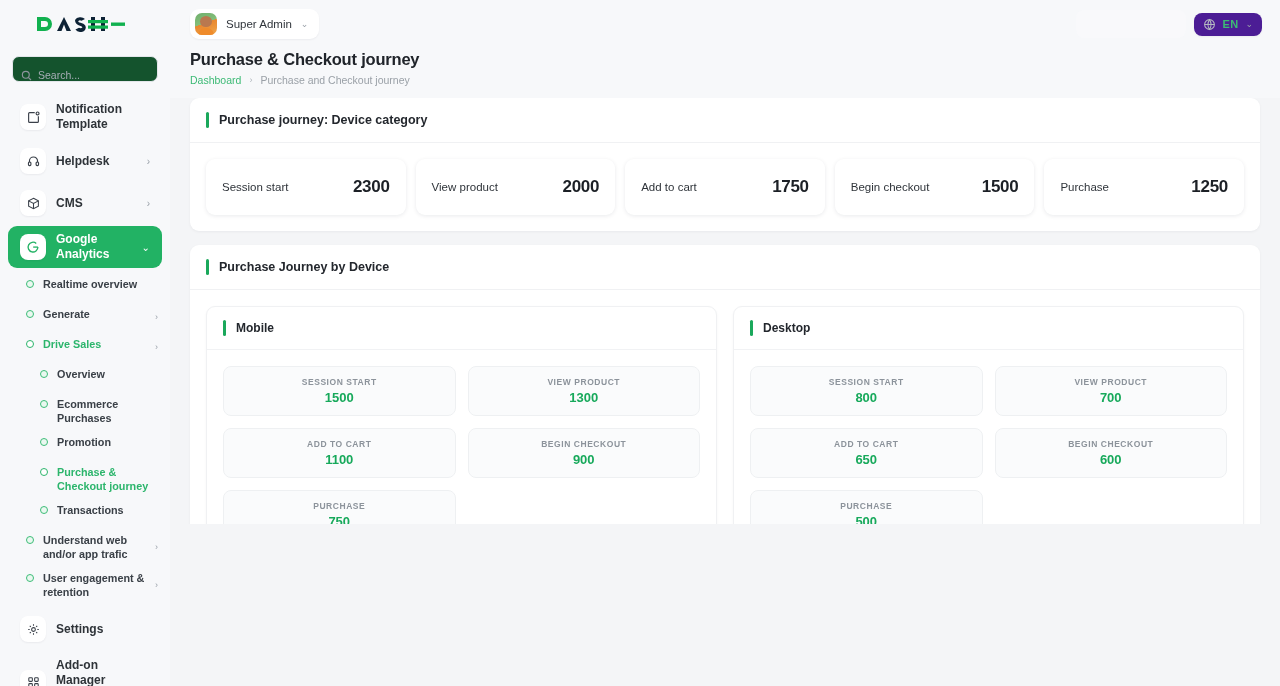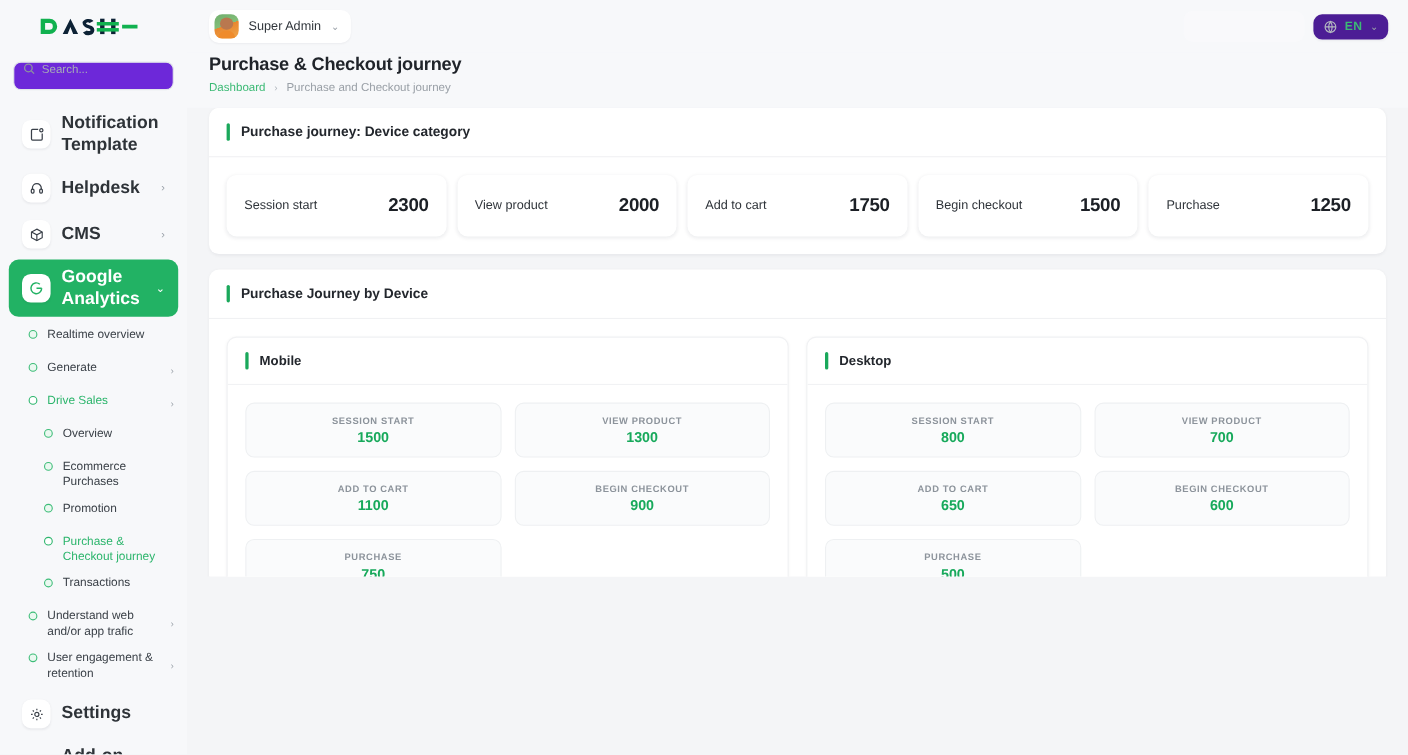--- a/index.html
+++ b/index.html
@@ -23,22 +23,22 @@
   }
   .logo-wrap { height: 48px; display: flex; align-items: center; justify-content: center; }
   .logo { display:flex; align-items:center; gap:1px; }
   .logo svg { display:block; }
 
   .search-box {
     margin: 8px 12px 0 12px;
     height: 26px;
     border: 1px solid #e3e6ea;
     border-radius: 7px;
-    background: #6d28d9;
-    display: flex; align-items: flex-start;
+    background: #14532d;
+    display: flex; align-items: flex-end;
     padding: 0 8px; gap: 6px;
   }
   .search-box .ph { font-size: 10.5px; color: #a7adb6; }
   .search-ic { width: 11px; height: 11px; flex: 0 0 11px; color:#8d949d; }
 
   .nav { margin-top: 14px; }
   .nav-item {
     display: flex; align-items: center;
     gap: 10px;
     padding: 6px 12px;
@@ -47,41 +47,41 @@
     cursor: pointer;
     min-height: 36px;
   }
   .nav-item .ic-box {
     width: 26px; height: 26px; flex: 0 0 26px;
     background: #fff; border-radius: 8px;
     display: flex; align-items: center; justify-content: center;
     box-shadow: 0 1px 2px rgba(16,24,40,.06);
     color: #3a4049;
   }
-  .nav-item .lbl { font-size: 16px; font-weight: 600; color: #2e3338; flex: 1; line-height: 1.25; }
+  .nav-item .lbl { font-size: 12px; font-weight: 600; color: #2e3338; flex: 1; line-height: 1.25; }
   .nav-item .chev { font-size: 10px; color: #9aa1a9; }
   .nav-item.active { background: #22b264; }
   .nav-item.active .lbl { color: #fff; }
   .nav-item.active .chev { color: #fff; }
   .nav-item.active .ic-box { color: #22b264; }
 
   .sub { margin: 4px 0 0 0; }
   .sub-item {
     display: flex; align-items: flex-start; gap: 9px;
     padding: 5px 12px 5px 26px;
     cursor: pointer;
     min-height: 30px;
   }
   .sub-item .dot {
     width: 8px; height: 8px; flex: 0 0 8px; margin-top: 3px;
     border-radius: 50%;
     border: 1.6px solid #3dbd78;
     background: #eaf8f0;
   }
-  .sub-item .lbl { font-size: 10.8px; color: #3a4047; line-height: 1.3; flex: 1; }
+  .sub-item .lbl { font-size: 10.8px; color: #3a4047; line-height: 1.3; flex: 1; font-weight: bold; }
   .sub-item.sel .lbl { color: #2cb56c; }
   .sub-item.sel .dot { border-color: #2cb56c; background: #fff; }
   .sub-item .chev { font-size: 9px; color: #9aa1a9; align-self: center; }
   .sub-item.lvl2 { padding-left: 40px; }
 
   
   .main { flex: 1; height: 524px; overflow: hidden; position: relative; background: #f4f5f7; }
   .topbar {
     height: 48px; display: flex; align-items: center;
     padding: 0 18px 0 20px; background: #f7f8fa;

